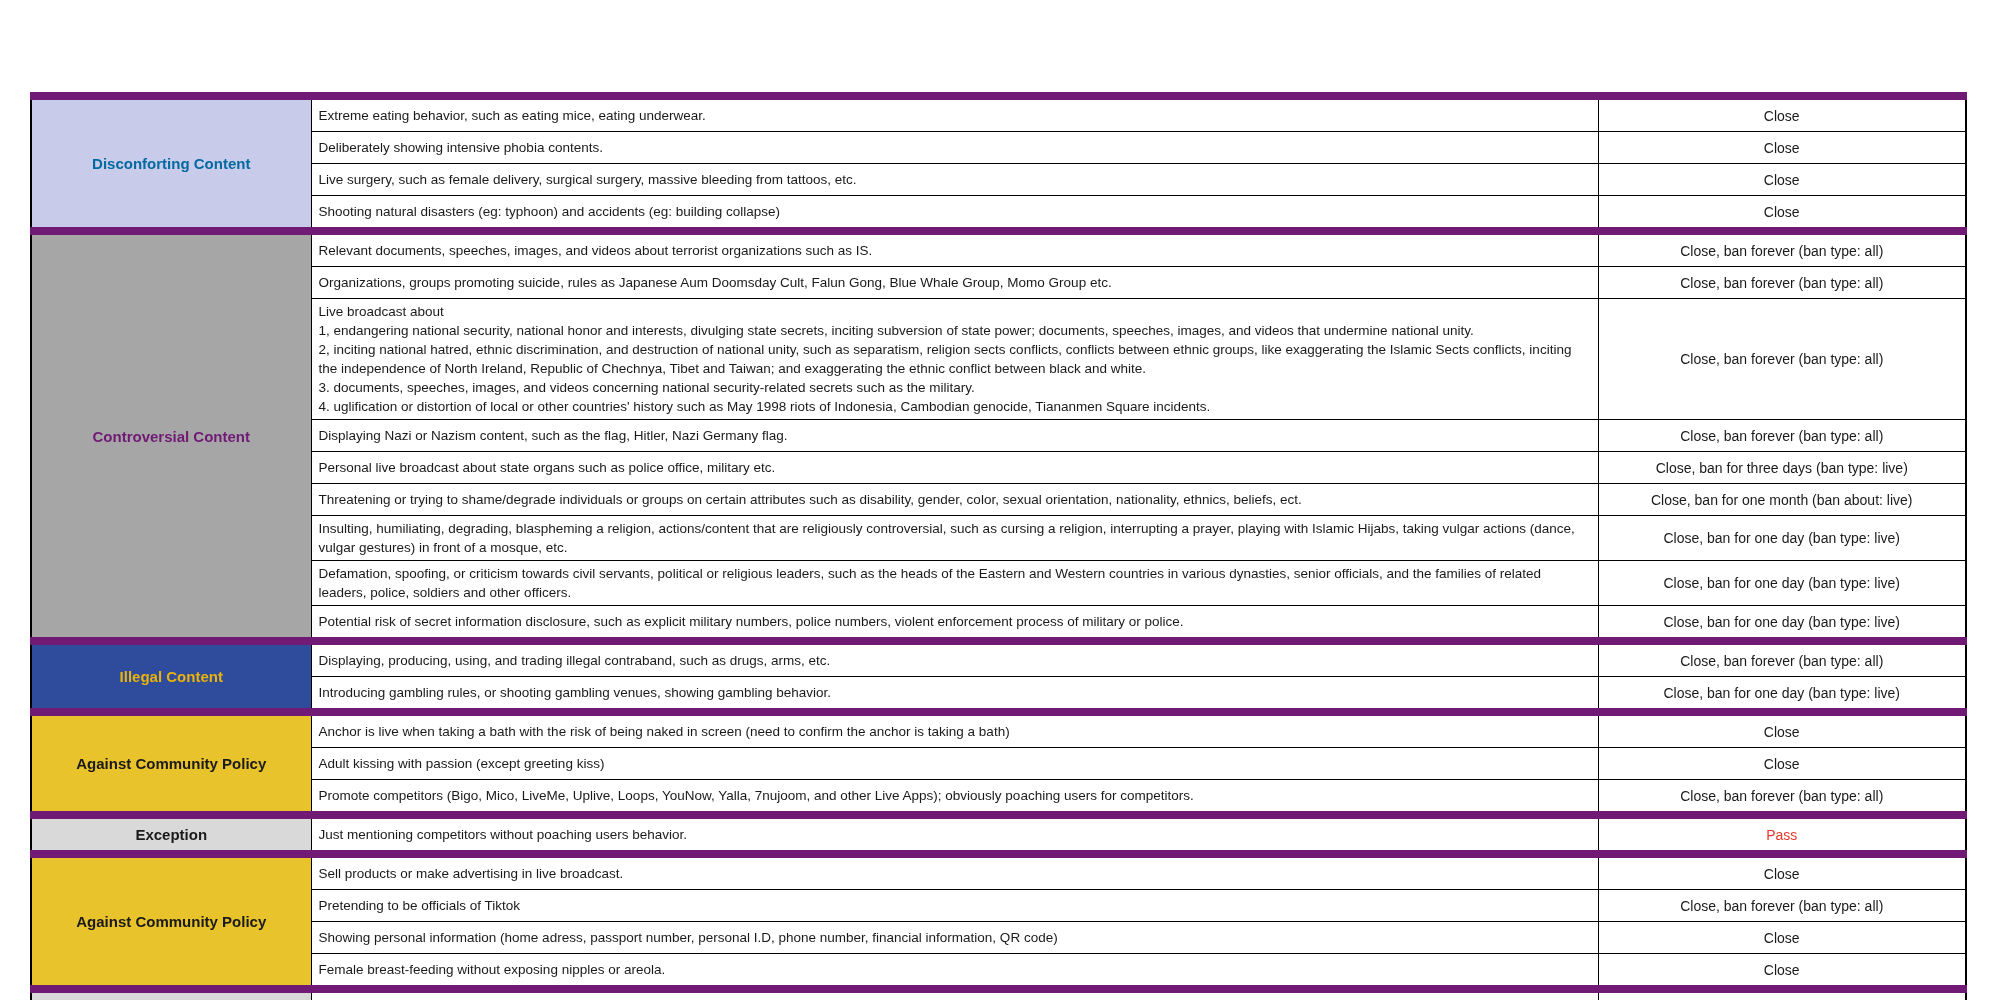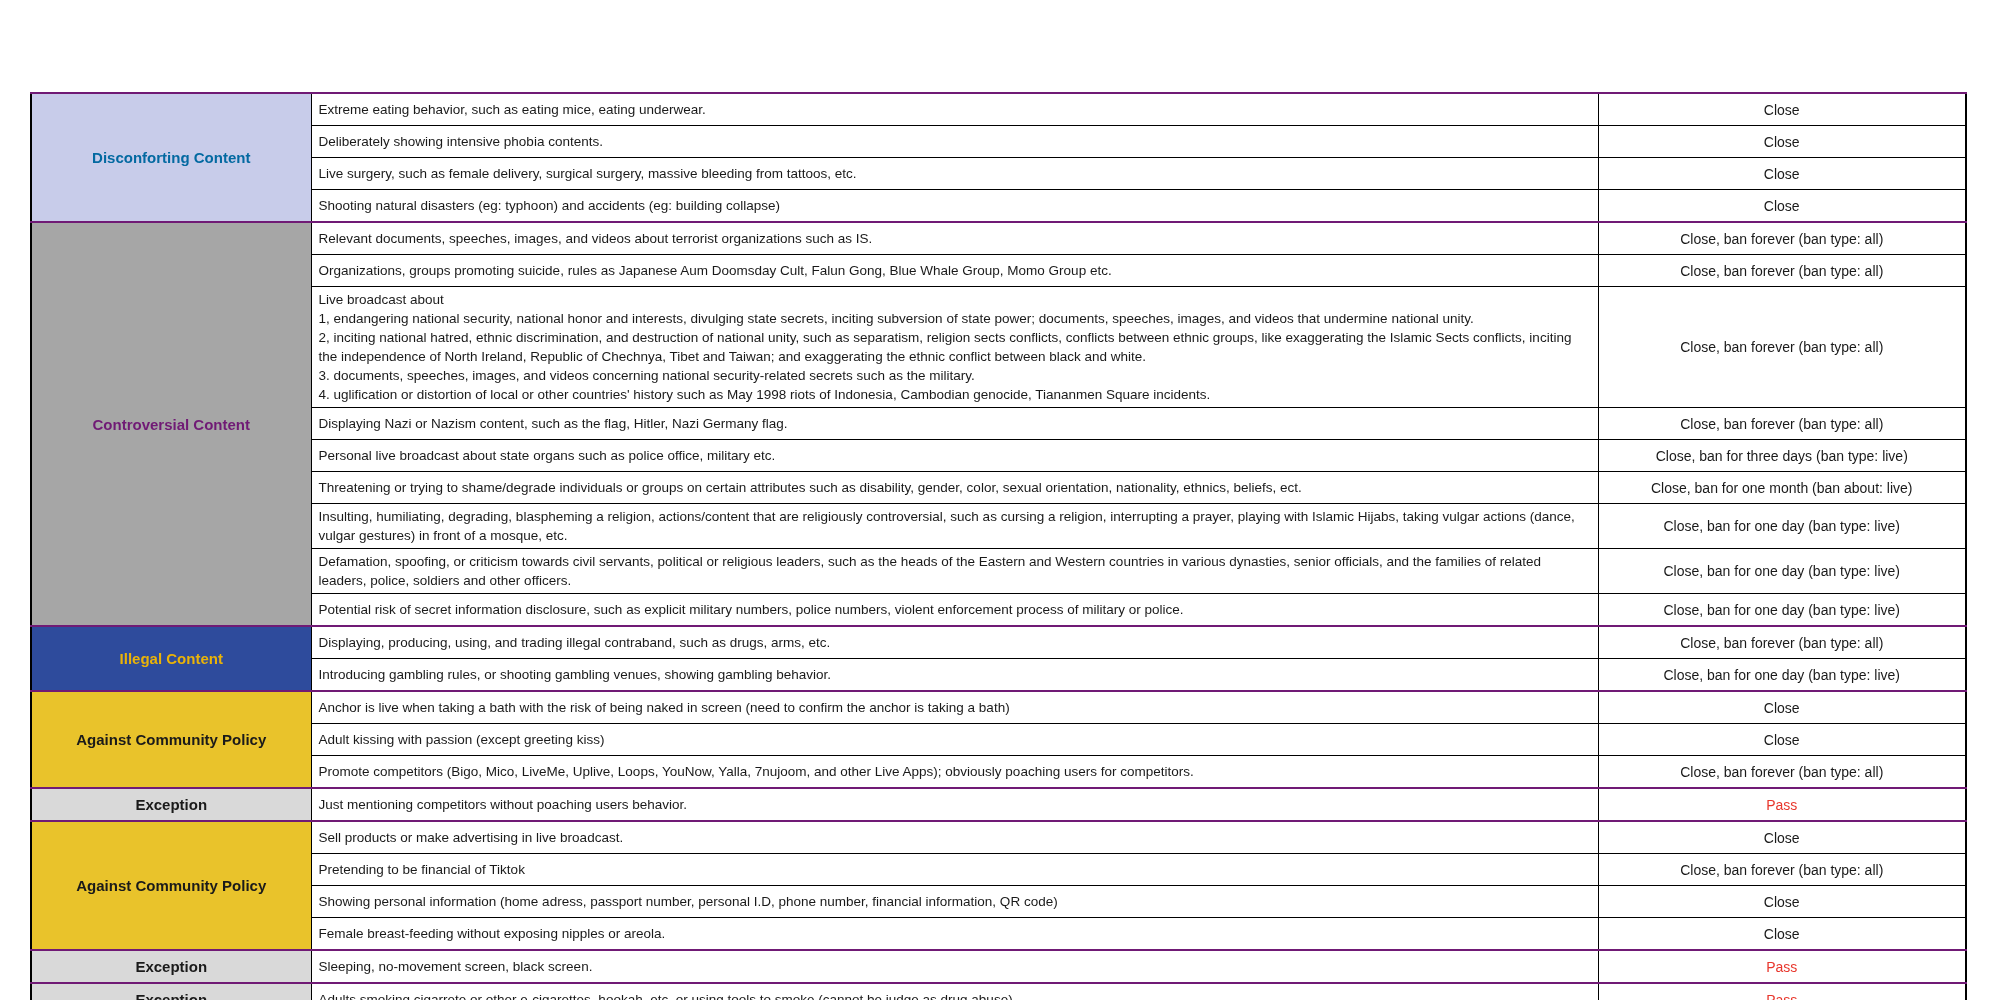--- a/index.html
+++ b/index.html
@@ -17,21 +17,21 @@
     table-layout: fixed;
     border-collapse: collapse;
     border: 2px solid #000;
   }
   td {
     border: 1px solid #000;
     height: 25px;
     vertical-align: middle;
     overflow: hidden;
   }
-  tr.group-start td { border-top: 2px solid #701a75; }
+  tr.group-start td { border-top: 8px solid #701a75; }
   td.cat {
     text-align: center;
     font-weight: bold;
     font-size: 15px;
     padding: 2px 6px;
   }
   td.desc {
     font-size: 13.5px;
     line-height: 19px;
     padding: 3px 7px;
@@ -140,21 +140,21 @@
         <td rowspan="1" class="cat" style="background: rgb(217, 217, 217); color: rgb(26, 26, 26);">Exception</td>
         <td class="desc">Just mentioning competitors without poaching users behavior.</td>
         <td class="action pass">Pass</td>
       </tr>
       <tr class="group-start">
         <td rowspan="4" class="cat" style="background: rgb(233, 195, 43); color: rgb(26, 26, 26);">Against Community Policy</td>
         <td class="desc">Sell products or make advertising in live broadcast.</td>
         <td class="action">Close</td>
       </tr>
       <tr>
-        <td class="desc">Pretending to be financial of Tiktok</td>
+        <td class="desc">Pretending to be officials of Tiktok</td>
         <td class="action">Close, ban forever (ban type: all)</td>
       </tr>
       <tr>
         <td class="desc">Showing personal information (home adress, passport number, personal I.D, phone number, financial information, QR code)</td>
         <td class="action">Close</td>
       </tr>
       <tr>
         <td class="desc">Female breast-feeding without exposing nipples or areola.</td>
         <td class="action">Close</td>
       </tr>

